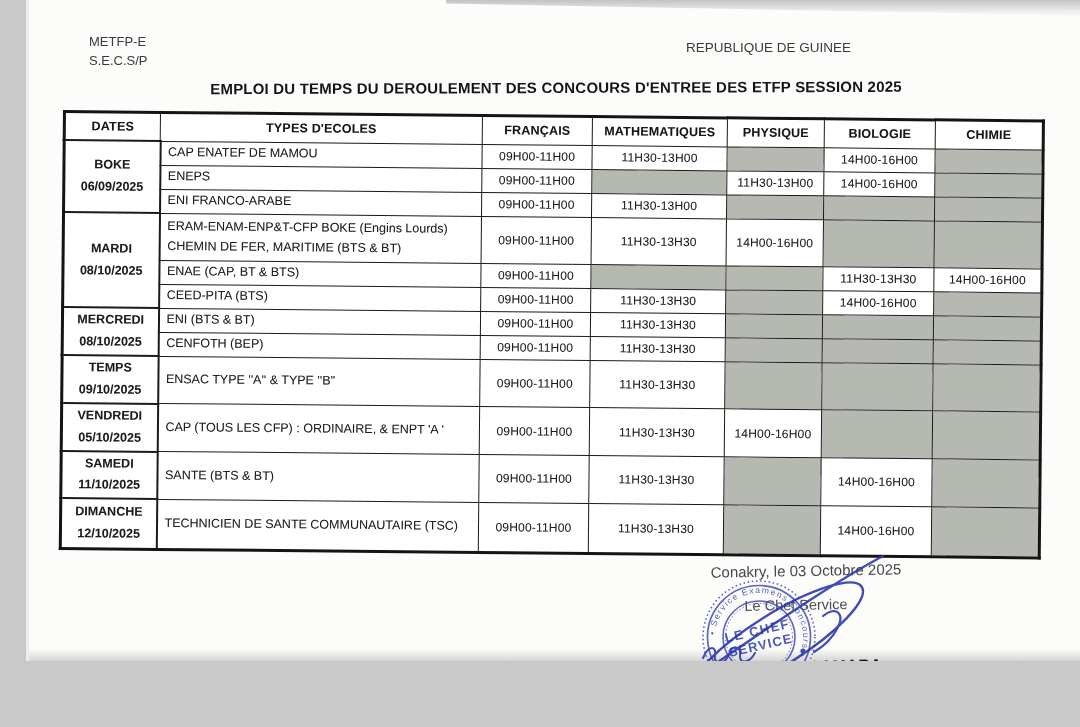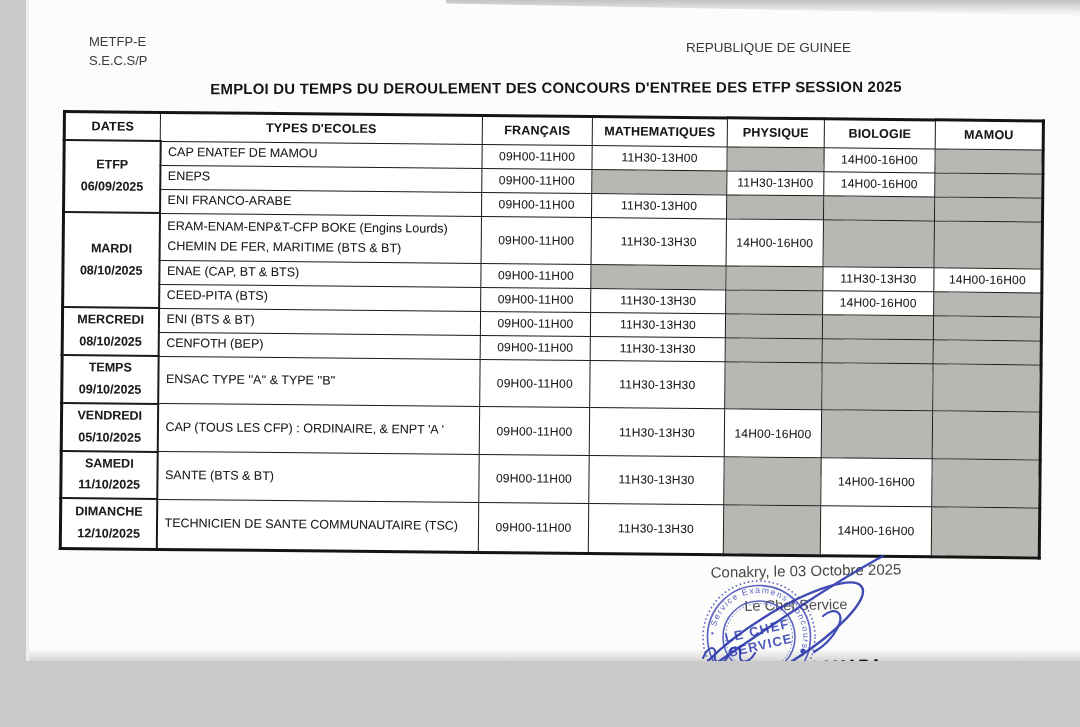--- a/index.html
+++ b/index.html
@@ -81,27 +81,27 @@
         <col style="width:108px">
       </colgroup>
       <thead>
           <tr id="header-row">
             <th>DATES</th>
             <th>TYPES D'ECOLES</th>
             <th>FRANÇAIS</th>
             <th>MATHEMATIQUES</th>
             <th>PHYSIQUE</th>
             <th>BIOLOGIE</th>
-            <th>MAMOU</th>
+            <th>CHIMIE</th>
           </tr>
         </thead>
       <tbody id="table-body">
           <tr style="height: 24px;">
             <td class="date-cell" rowspan="3">
-              <div>ETFP</div>
+              <div>BOKE</div>
               <div>06/09/2025</div>
             </td>
             <td class="school-cell">CAP ENATEF DE MAMOU</td>
             <td class="time-cell">09H00-11H00</td>
             <td class="time-cell">11H30-13H00</td>
             <td class="time-cell shaded"></td>
             <td class="time-cell">14H00-16H00</td>
             <td class="time-cell shaded"></td>
           </tr>
           <tr style="height: 24px;">

